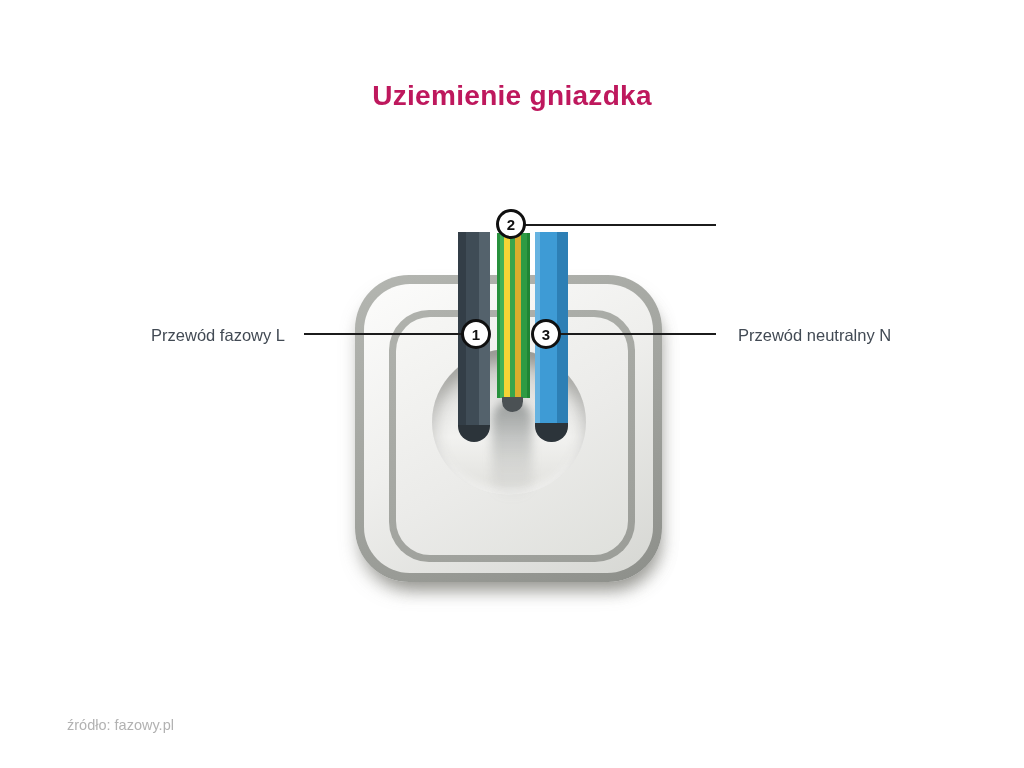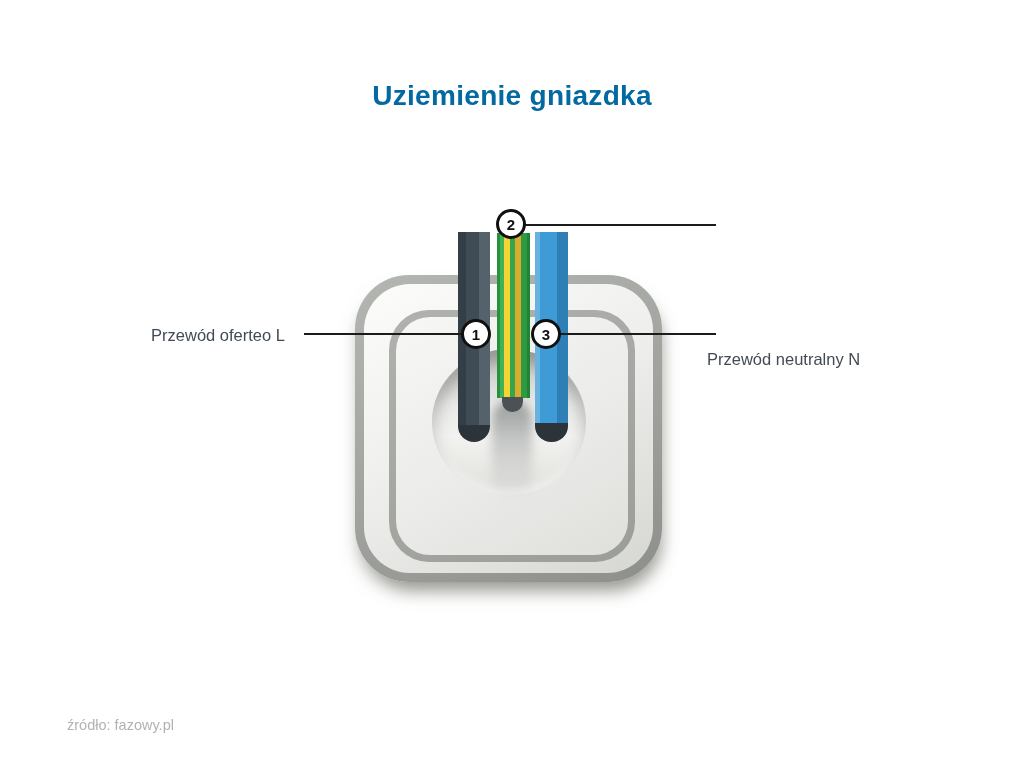--- a/index.html
+++ b/index.html
@@ -14,21 +14,21 @@
   }
   .title {
     position: absolute;
     top: 80px;
     left: 0;
     width: 100%;
     text-align: center;
     font-size: 28px;
     font-weight: 800;
     letter-spacing: 0.3px;
-    color: #0369a1;
+    color: #be185d;
   }
   
   .socket-outer {
     position: absolute;
     left: 355px; top: 275px;
     width: 307px; height: 307px;
     border-radius: 54px;
     background: linear-gradient(155deg, #b4b6b1 0%, #a0a29d 55%, #8d8f8a 100%);
     box-shadow: 0 12px 18px -4px rgba(105,105,98,0.55), 8px 14px 16px -8px rgba(105,105,98,0.35);
   }
@@ -136,21 +136,21 @@
   .wire-label {
     position: absolute;
     font-size: 16.5px;
     font-weight: 500;
     color: #424a54;
     white-space: nowrap;
     line-height: 20px;
   }
   .label-phase   { right: 739px; top: 325px; text-align: right; }
   .label-pe      { left: 737px;  top: 216px; }
-  .label-neutral { left: 707px;  top: 325px; margin-top: 24px; }
+  .label-neutral { left: 738px;  top: 325px; }
   .source-credit {
     position: absolute;
     left: 67px; top: 717px;
     font-size: 14.5px;
     font-weight: 500;
     color: #b2b2b2;
   }
 </style>
 </head>
 <body>
@@ -182,18 +182,18 @@
   <div class="marker marker-1">
     <span>1</span>
   </div>
   <div class="marker marker-2">
     <span>2</span>
   </div>
   <div class="marker marker-3">
     <span>3</span>
   </div>
 
-  <div class="wire-label label-phase">Przewód oferteo L</div>
+  <div class="wire-label label-phase">Przewód fazowy L</div>
   <div class="wire-label label-neutral">Przewód neutralny N</div>
 
   <div class="source-credit">źródło: fazowy.pl</div>
 
 </div>
 
 </body></html>

